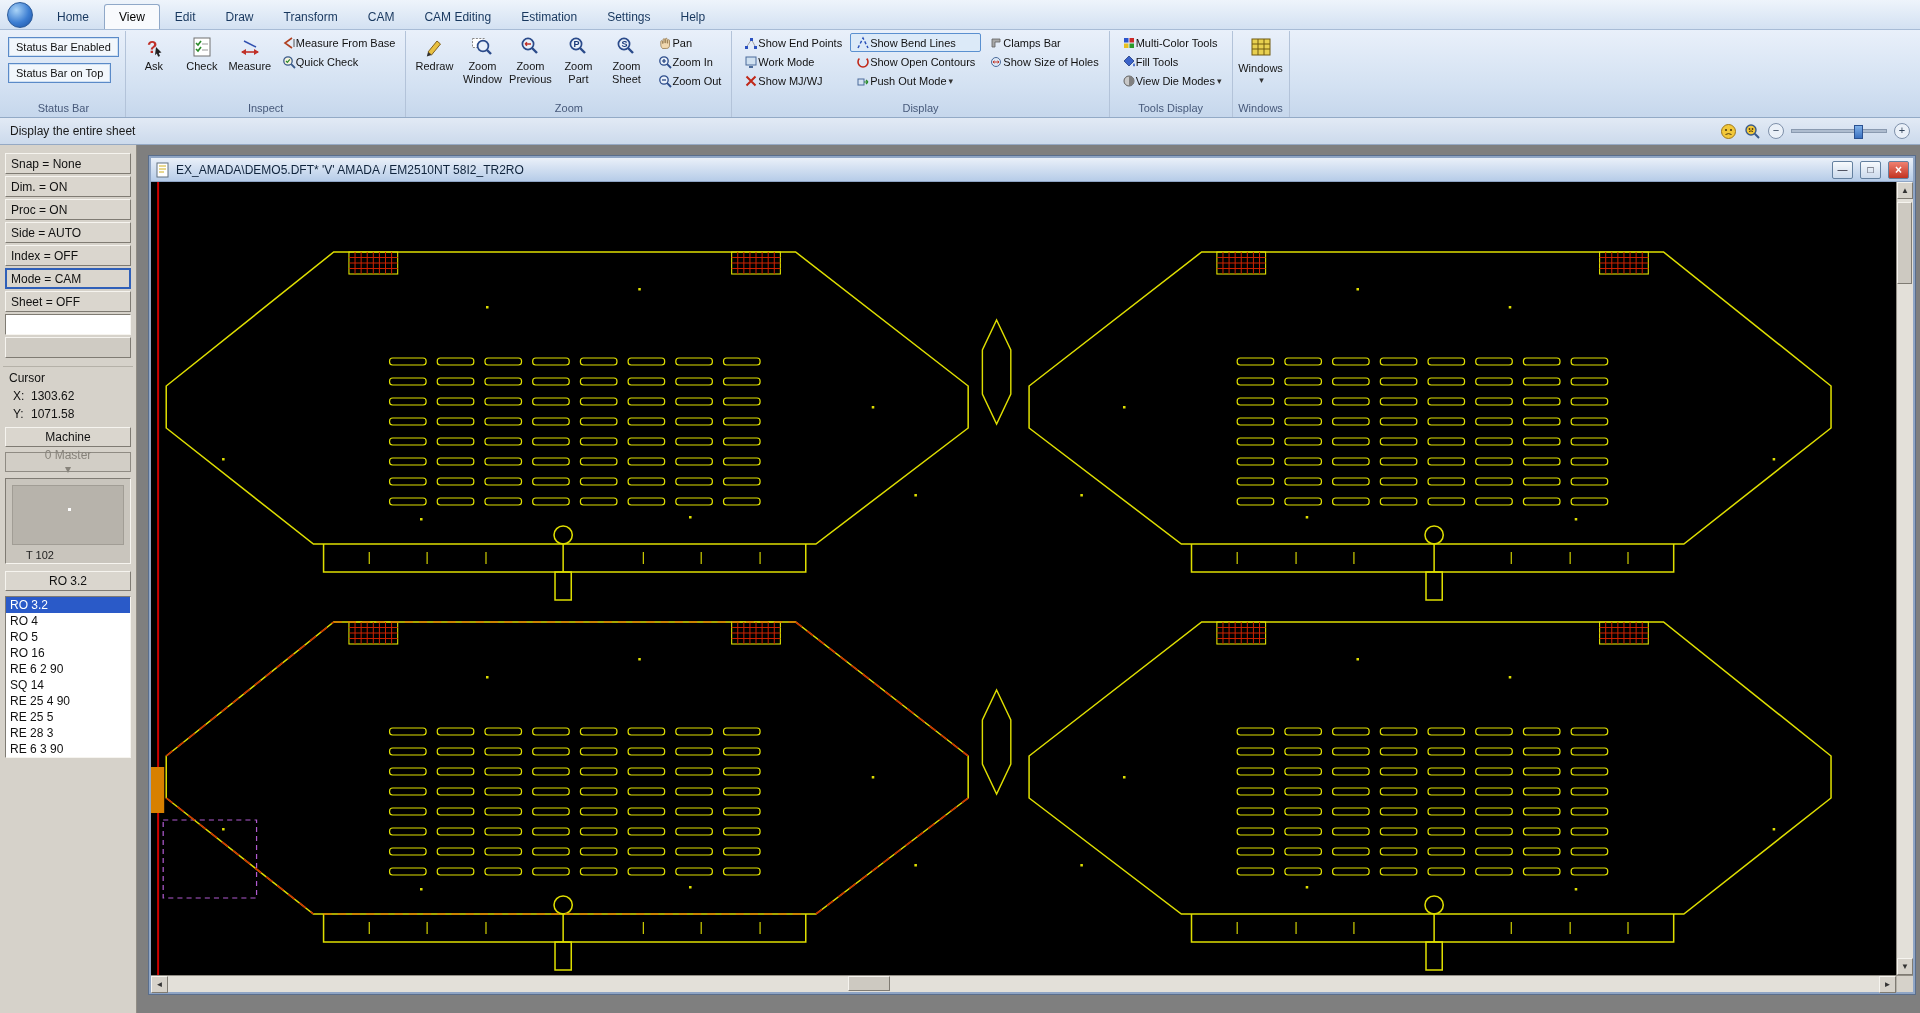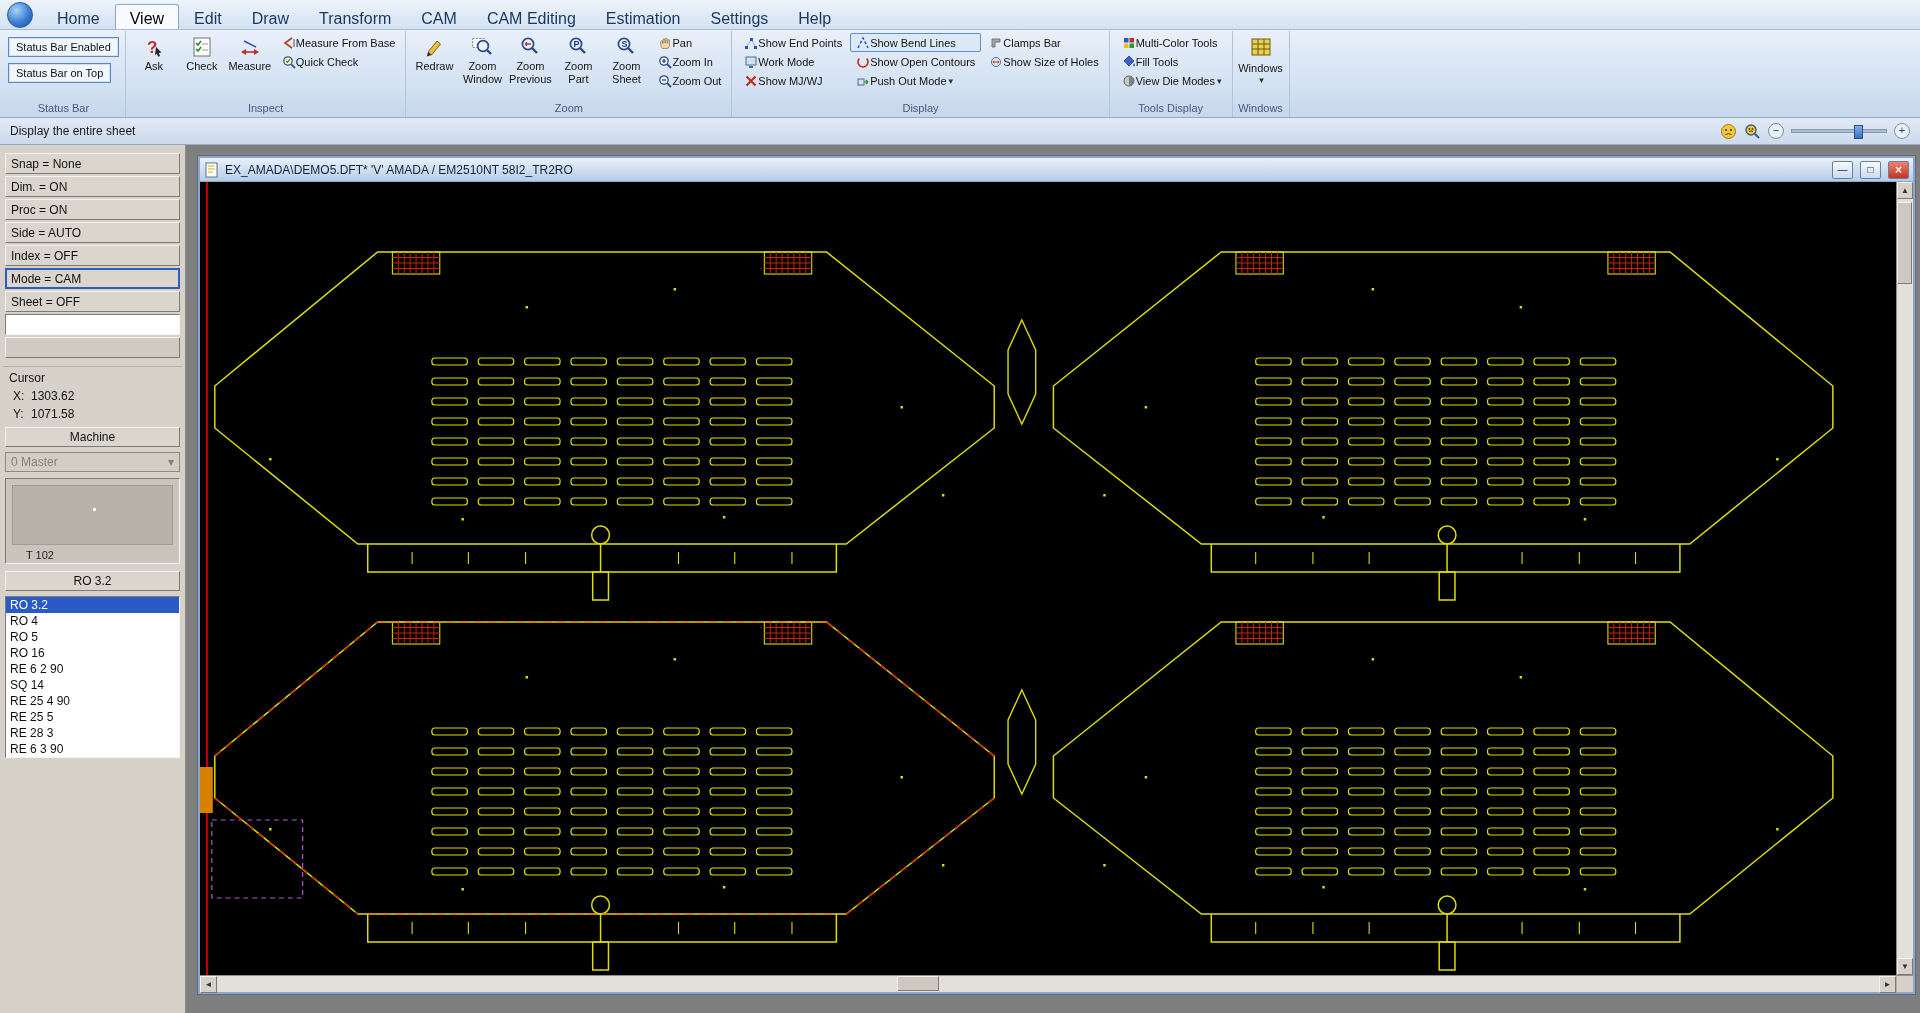--- a/index.html
+++ b/index.html
@@ -4,21 +4,21 @@
 <style>
   * { margin:0; padding:0; box-sizing:border-box; }
   html,body { width:1920px; height:1013px; overflow:hidden; }
   body { font-family:"Liberation Sans", sans-serif; font-size:12px; background:#7f7f7f; user-select:none; color:#111; }
 
   
   .tabbar { height:30px; background:linear-gradient(#eef4fb,#d3e1f2); border-bottom:1px solid #a8bcd6; position:relative; display:flex; align-items:flex-end; }
   .app-button { position:absolute; left:7px; top:2px; width:26px; height:26px; border-radius:50%;
     background:radial-gradient(circle at 35% 30%, #aad4f7, #3d7ed2 55%, #1a4fa0); border:1px solid #2a5a9a; }
   .tabs { display:flex; margin-left:42px; height:25px; }
-  .tab { padding:5px 14px 4px; font-size:16px; color:#17375e; border:1px solid transparent; border-bottom:none; border-radius:3px 3px 0 0; cursor:default; }
+  .tab { padding:5px 14px 4px; font-size:12px; color:#17375e; border:1px solid transparent; border-bottom:none; border-radius:3px 3px 0 0; cursor:default; }
   .tab.active { background:#f8fafd; border-color:#8fa8c8; color:#000; }
 
   
   .ribbon { height:88px; background:linear-gradient(#e9f0fa,#d3e1f2 65%, #c6d7ec); border-bottom:1px solid #93aac6; display:flex; padding:1px 0 0 2px; }
   .rgroup { display:flex; flex-direction:column; border-right:1px solid #b3c3d9; padding:2px 4px 0; }
   .rgroup-content { flex:1; display:flex; align-items:flex-start; }
   .rgroup-label { height:16px; line-height:15px; text-align:center; font-size:11px; color:#47597a; }
   .rcol { display:flex; flex-direction:column; justify-content:flex-start; margin-left:2px; }
   .rlarge { width:48px; display:flex; flex-direction:column; align-items:center; padding:3px 1px 0; border-radius:3px; cursor:default; }
   .rlarge .lbl { font-size:11px; line-height:1.15; text-align:center; margin-top:2px; color:#151515; }
@@ -34,31 +34,31 @@
   .status-msg { font-size:12px; color:#1a1a1a; }
   .zoomctrl { margin-left:auto; display:flex; align-items:center; gap:7px; }
   .zbtn { width:16px; height:16px; border-radius:9px; border:1px solid #7e90aa; background:#eaf0f8; font-size:11px; line-height:13px; text-align:center; color:#33445a; }
   .zoomslider { width:96px; height:4px; background:#aebccf; border:1px solid #8a9ab0; position:relative; }
   .zoomthumb { position:absolute; top:-5px; width:9px; height:14px; background:linear-gradient(#7fb0e8,#3a70c0); border:1px solid #2a5090; }
 
   
   .main { display:flex; height:868px; }
 
   
-  .sidepanel { width:186px; background:#d6d2ca; border-right:1px solid #918d85; padding:6px 3px 0; display:flex; flex-direction:column; }
+  .sidepanel { width:137px; background:#d6d2ca; border-right:1px solid #918d85; padding:6px 3px 0; display:flex; flex-direction:column; }
   .pfield { height:21px; margin:2px 2px; background:#dad6ce; border:1px solid; border-color:#f6f4ef #7f7b73 #7f7b73 #f6f4ef; font-size:12px; display:flex; align-items:center; padding:0 5px; white-space:nowrap; }
   .pfield.highlight { border:2px solid #2f5fb8; padding:0 4px; }
   .pfield.sunken { background:#fff; border-color:#7f7b73 #f6f4ef #f6f4ef #7f7b73; }
   .pfield.raised { background:#cfcbc3; }
   .cursor-box { margin-top:6px; border-top:1px solid #b5b1a8; padding-top:2px; }
   .cursor-title { font-size:12px; padding:2px 6px; }
   .cursor-row { display:flex; font-size:12px; padding:2px 10px; }
   .cursor-row .cl { width:18px; }
   .panel-btn { height:20px; margin:4px 2px 2px; background:#dad6ce; border:1px solid; border-color:#f6f4ef #7f7b73 #7f7b73 #f6f4ef; font-size:12px; display:flex; align-items:center; justify-content:center; }
-  .master { height:20px; margin:3px 2px; background:#d2cec6; border:1px solid #8f8b83; color:#87837b; font-size:12px; display:flex; align-items:center; justify-content:space-between; padding:0 5px; }
+  .master { height:20px; margin:3px 2px; background:#d2cec6; border:1px solid #8f8b83; color:#87837b; font-size:12px; display:flex; align-items:center; justify-content:center; padding:0 5px;flex-direction:column; }
   .thumbbox { height:86px; margin:3px 2px; background:#c9c5bd; border:1px solid; border-color:#7f7b73 #f6f4ef #f6f4ef #7f7b73; position:relative; }
   .thumb-inner { position:absolute; left:6px; top:6px; right:6px; bottom:18px; background:#b7b3ab; border:1px solid #a19d95; }
   .thumb-dot { position:absolute; left:50%; top:38%; width:3px; height:3px; background:#fff; }
   .thumb-label { position:absolute; left:20px; bottom:2px; font-size:11px; color:#222; }
   .toollist { margin:3px 2px 0; background:#ffffff; border:1px solid; border-color:#7f7b73 #f6f4ef #f6f4ef #7f7b73; font-size:12px; }
   .tool-item { height:16px; line-height:16px; padding-left:4px; white-space:nowrap; }
   .tool-item.selected { background:#2a5ac8; color:#fff; }
 
   
   .mdi { flex:1; background:#7f7f7f; position:relative; }

